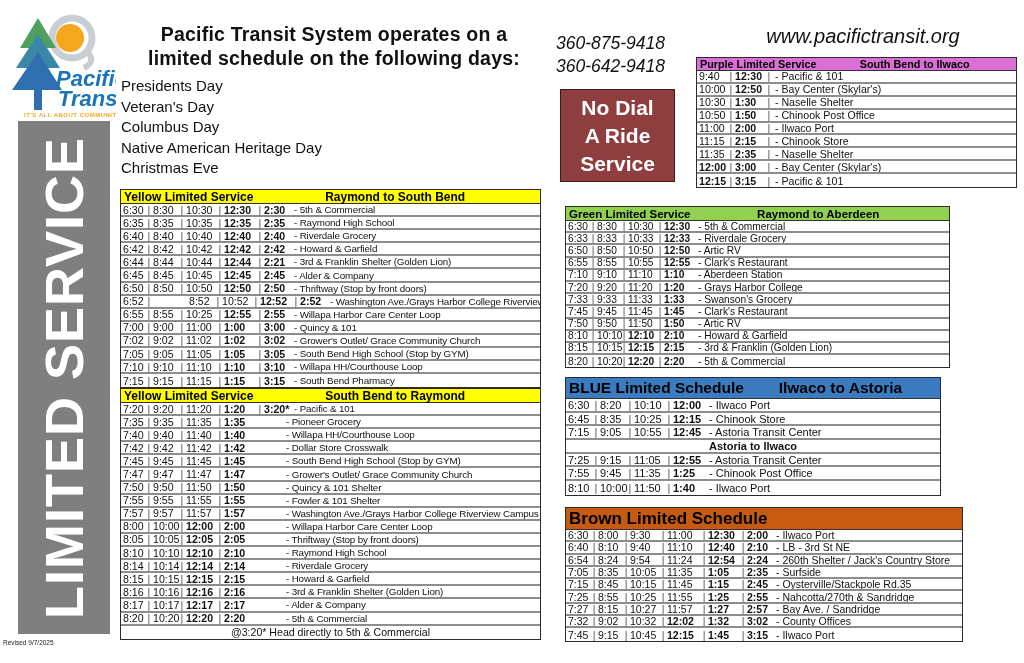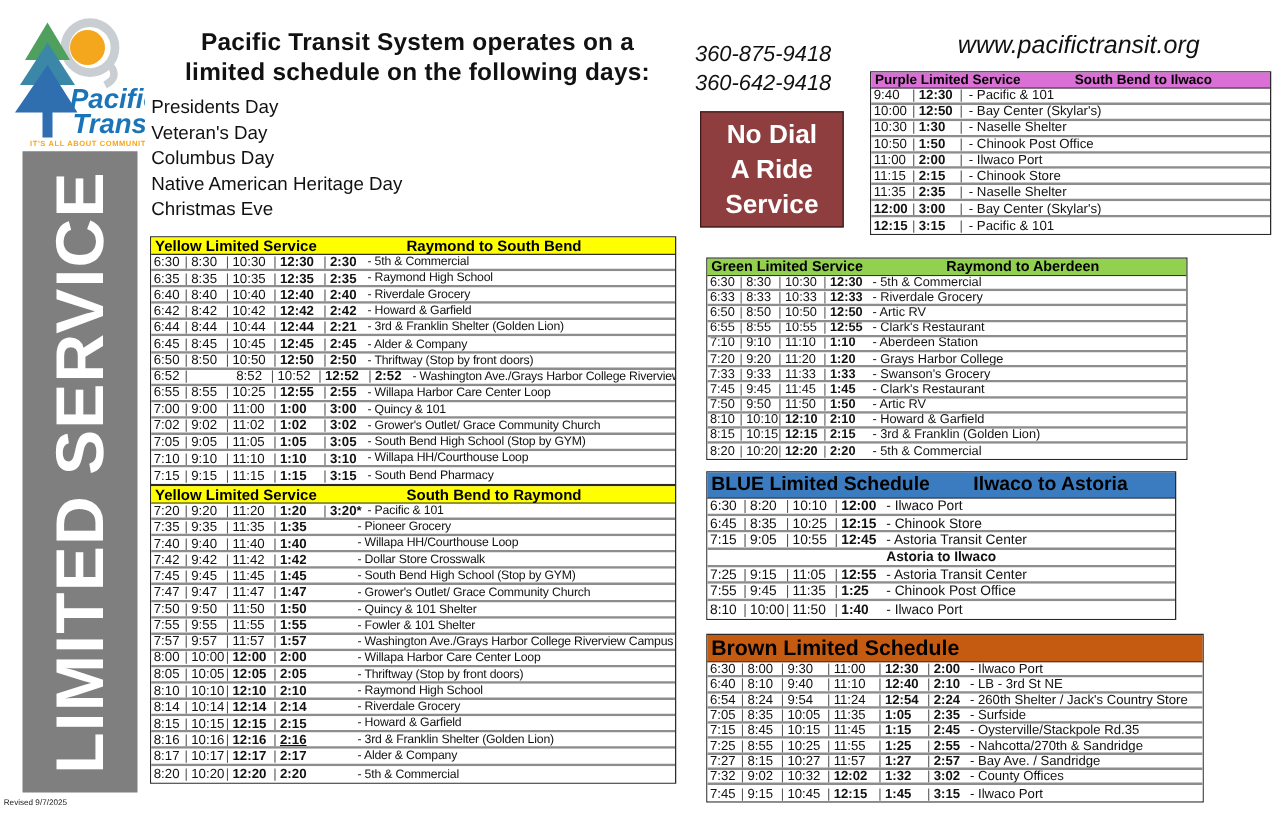--- a/index.html
+++ b/index.html
@@ -483,20 +483,21 @@
         <span class="t" style="width: 22px;">8:20</span>
         <span class="sep">|</span>
         <span class="t" style="width: 25px;">10:20</span>
         <span class="sep">|</span>
         <span class="t b" style="width: 30px;">12:20</span>
         <span class="sep">|</span>
         <span class="t b" style="width: 32px;">2:20</span>
         <span class="t" style="width: 28px;"></span>
         <span class="stop">- 5th &amp; Commercial</span>
       </div>
+      <div class="trow foot">@3:20* Head directly to 5th &amp; Commercial</div>
     </div>
 </div>
 
 <div class="table" id="t-purple">
   <div class="thead" style="background: rgb(218, 112, 214);">
     <span class="ttitle">Purple Limited Service</span>
     <span class="troute">South Bend to Ilwaco</span>
   </div>
   <div class="tbody">
       <div class="trow">

